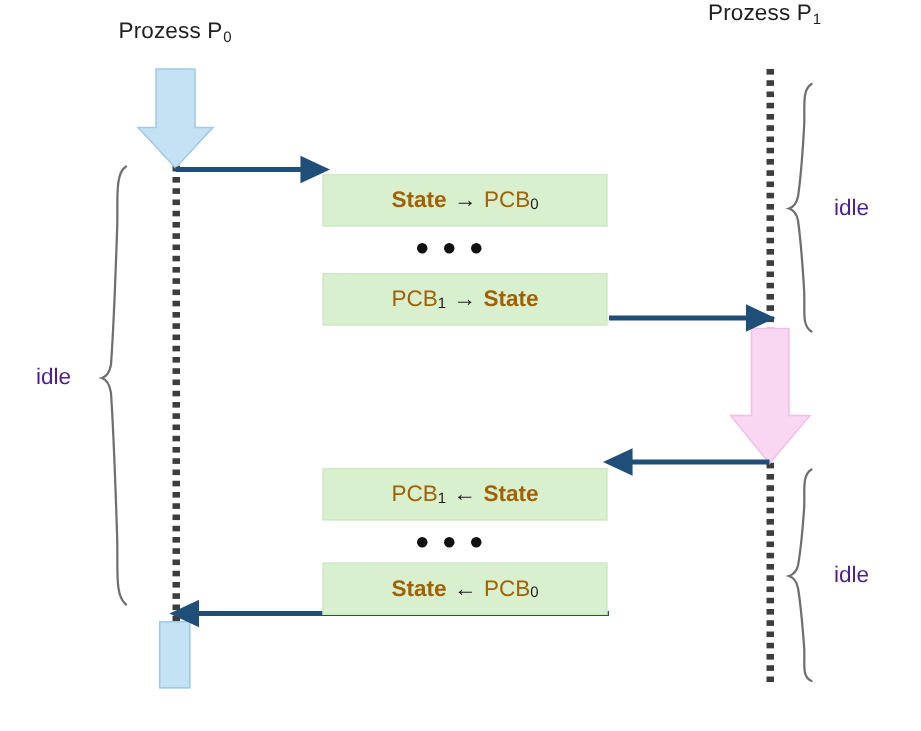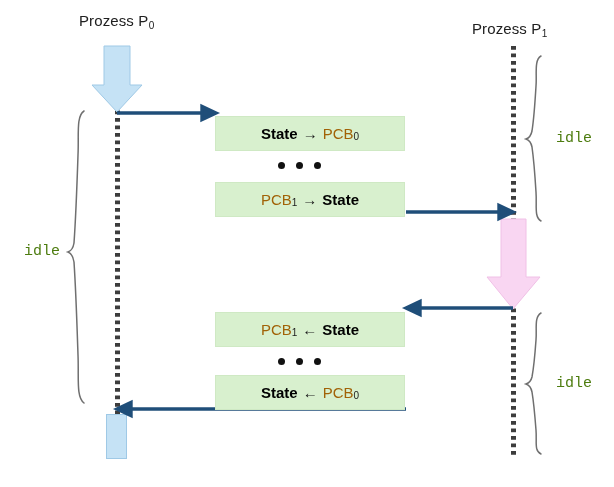--- a/index.html
+++ b/index.html
@@ -48,21 +48,21 @@
     border: 1px solid #cfe9c4;
     box-sizing: border-box;
     display: flex;
     align-items: center;
     justify-content: center;
     font-size: 15px;
     color: #1a1a1a;
     white-space: nowrap;
   }
   .msgbox .st {
-    color: #000000;
+    color: #a16207;
     font-weight: bold;
   }
   .msgbox .pcb {
     color: #a16207;
   }
   .msgbox sub {
     font-size: 10px;
     vertical-align: baseline;
     position: relative;
     top: 3px;
@@ -94,33 +94,32 @@
   }
   .bluebar {
     position: absolute;
     background: #c5e2f5;
     border: 1px solid #9fc9e6;
     box-sizing: border-box;
   }
   .bracelbl {
     position: absolute;
     font-size: 15px;
-    color: #4d7c0f;
-    font-family: Liberation Mono, monospace;
+    color: #4c1d95;
   }
 </style>
 </head>
 <body>
 
 <div id="diagram">
 
   <div class="hdr" style="left:79px; top:12px;">
     <span>Prozess P</span><sub>0</sub>
   </div>
-  <div class="hdr" style="left:472px; top:20px;">
+  <div class="hdr" style="left:472px; top:0;">
     <span>Prozess P</span><sub>1</sub>
   </div>
 
   <div class="lifeline" style="left:115px; top:103px; height:315px;"></div>
   <div class="lifeline" style="left:511px; top:46px; height:409px;"></div>
 
   <svg class="arrowsvg" viewBox="0 0 614 487">
 
     <polygon points="104,46 130,46 130,85 142,85 117,112 92,85 104,85" fill="#c5e2f5" stroke="#9fc9e6" stroke-width="1"></polygon>
 

